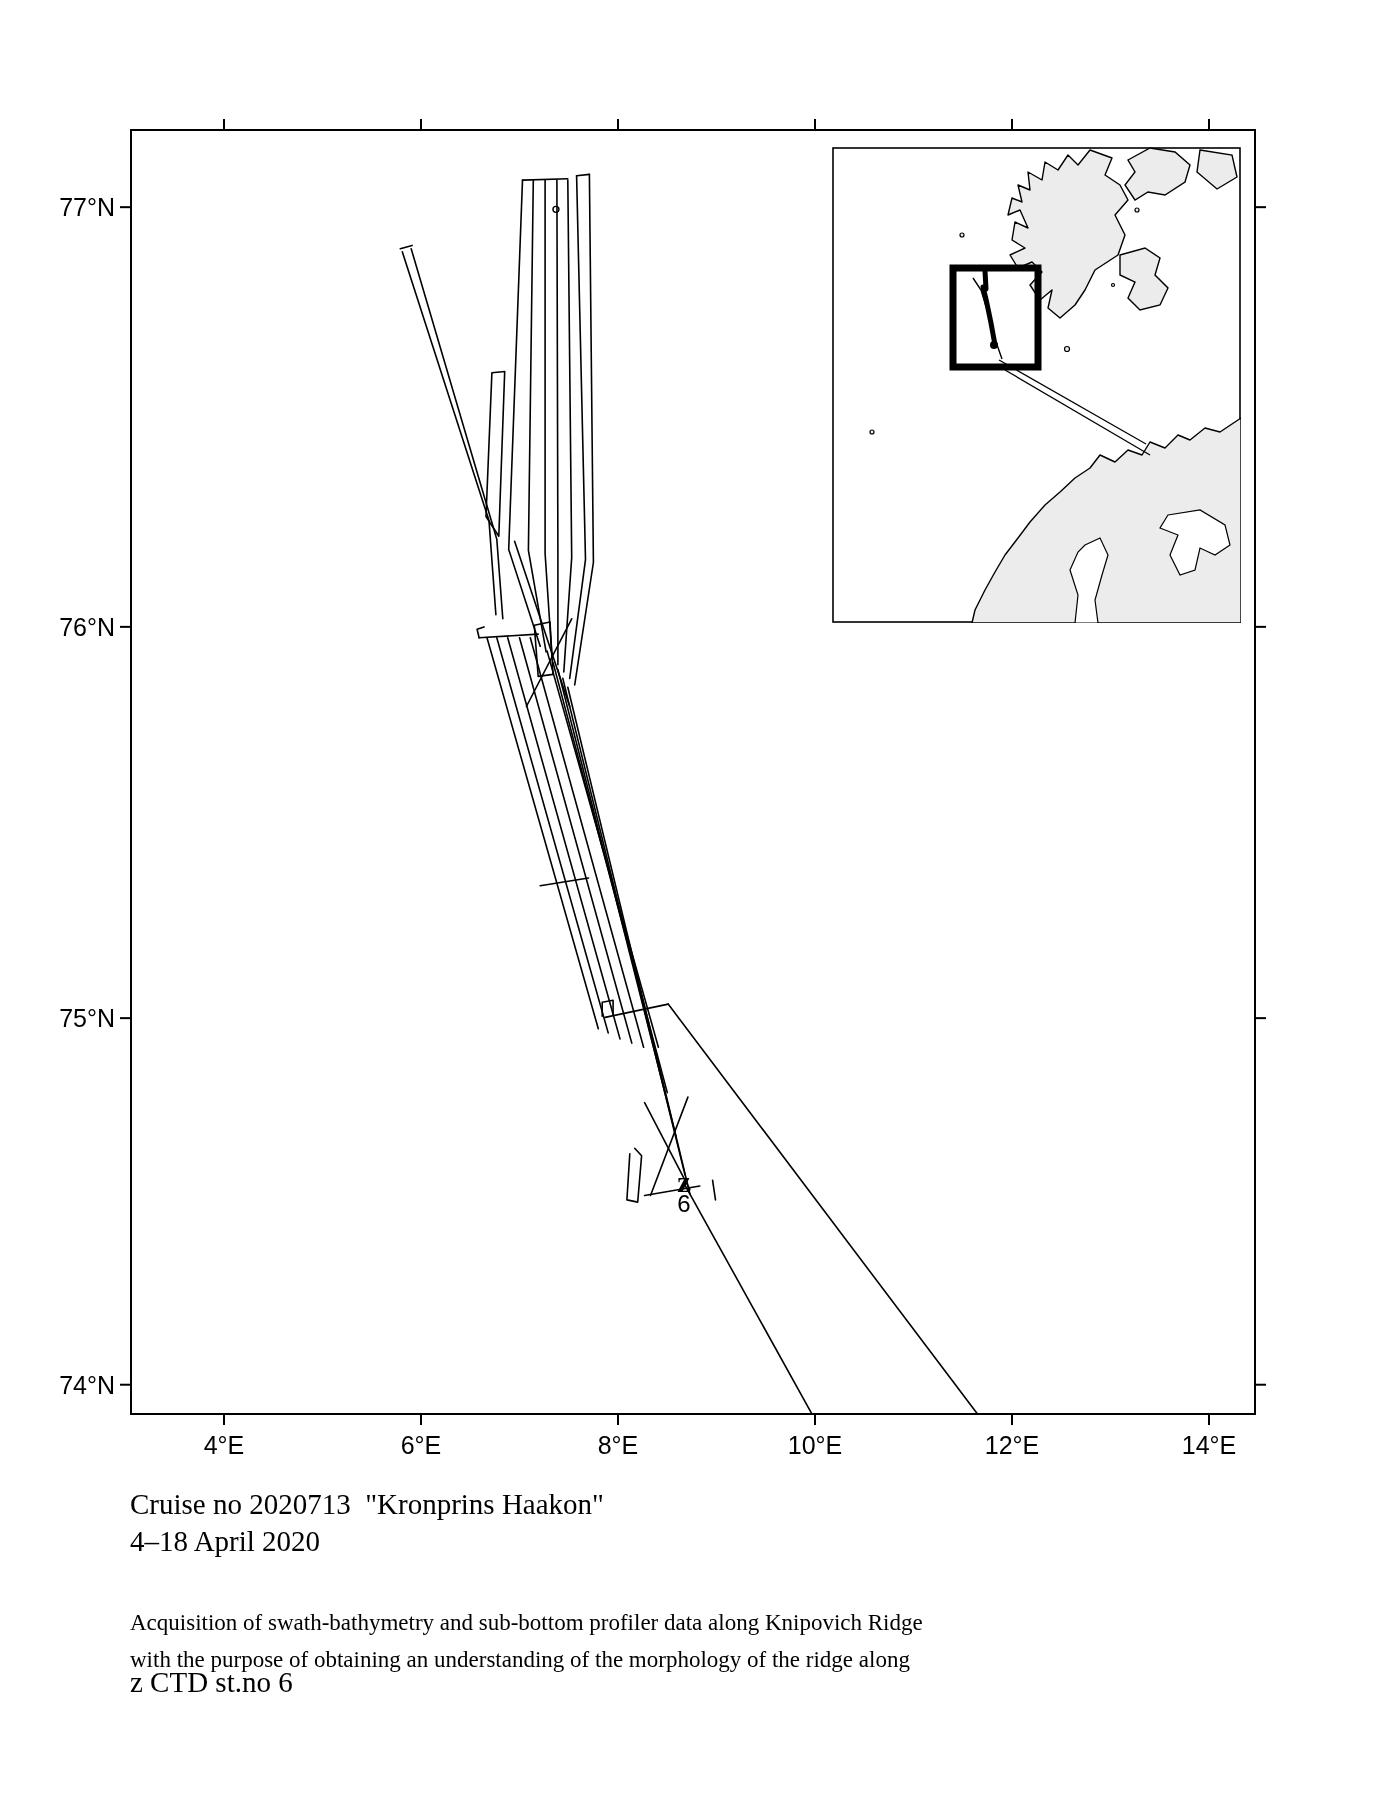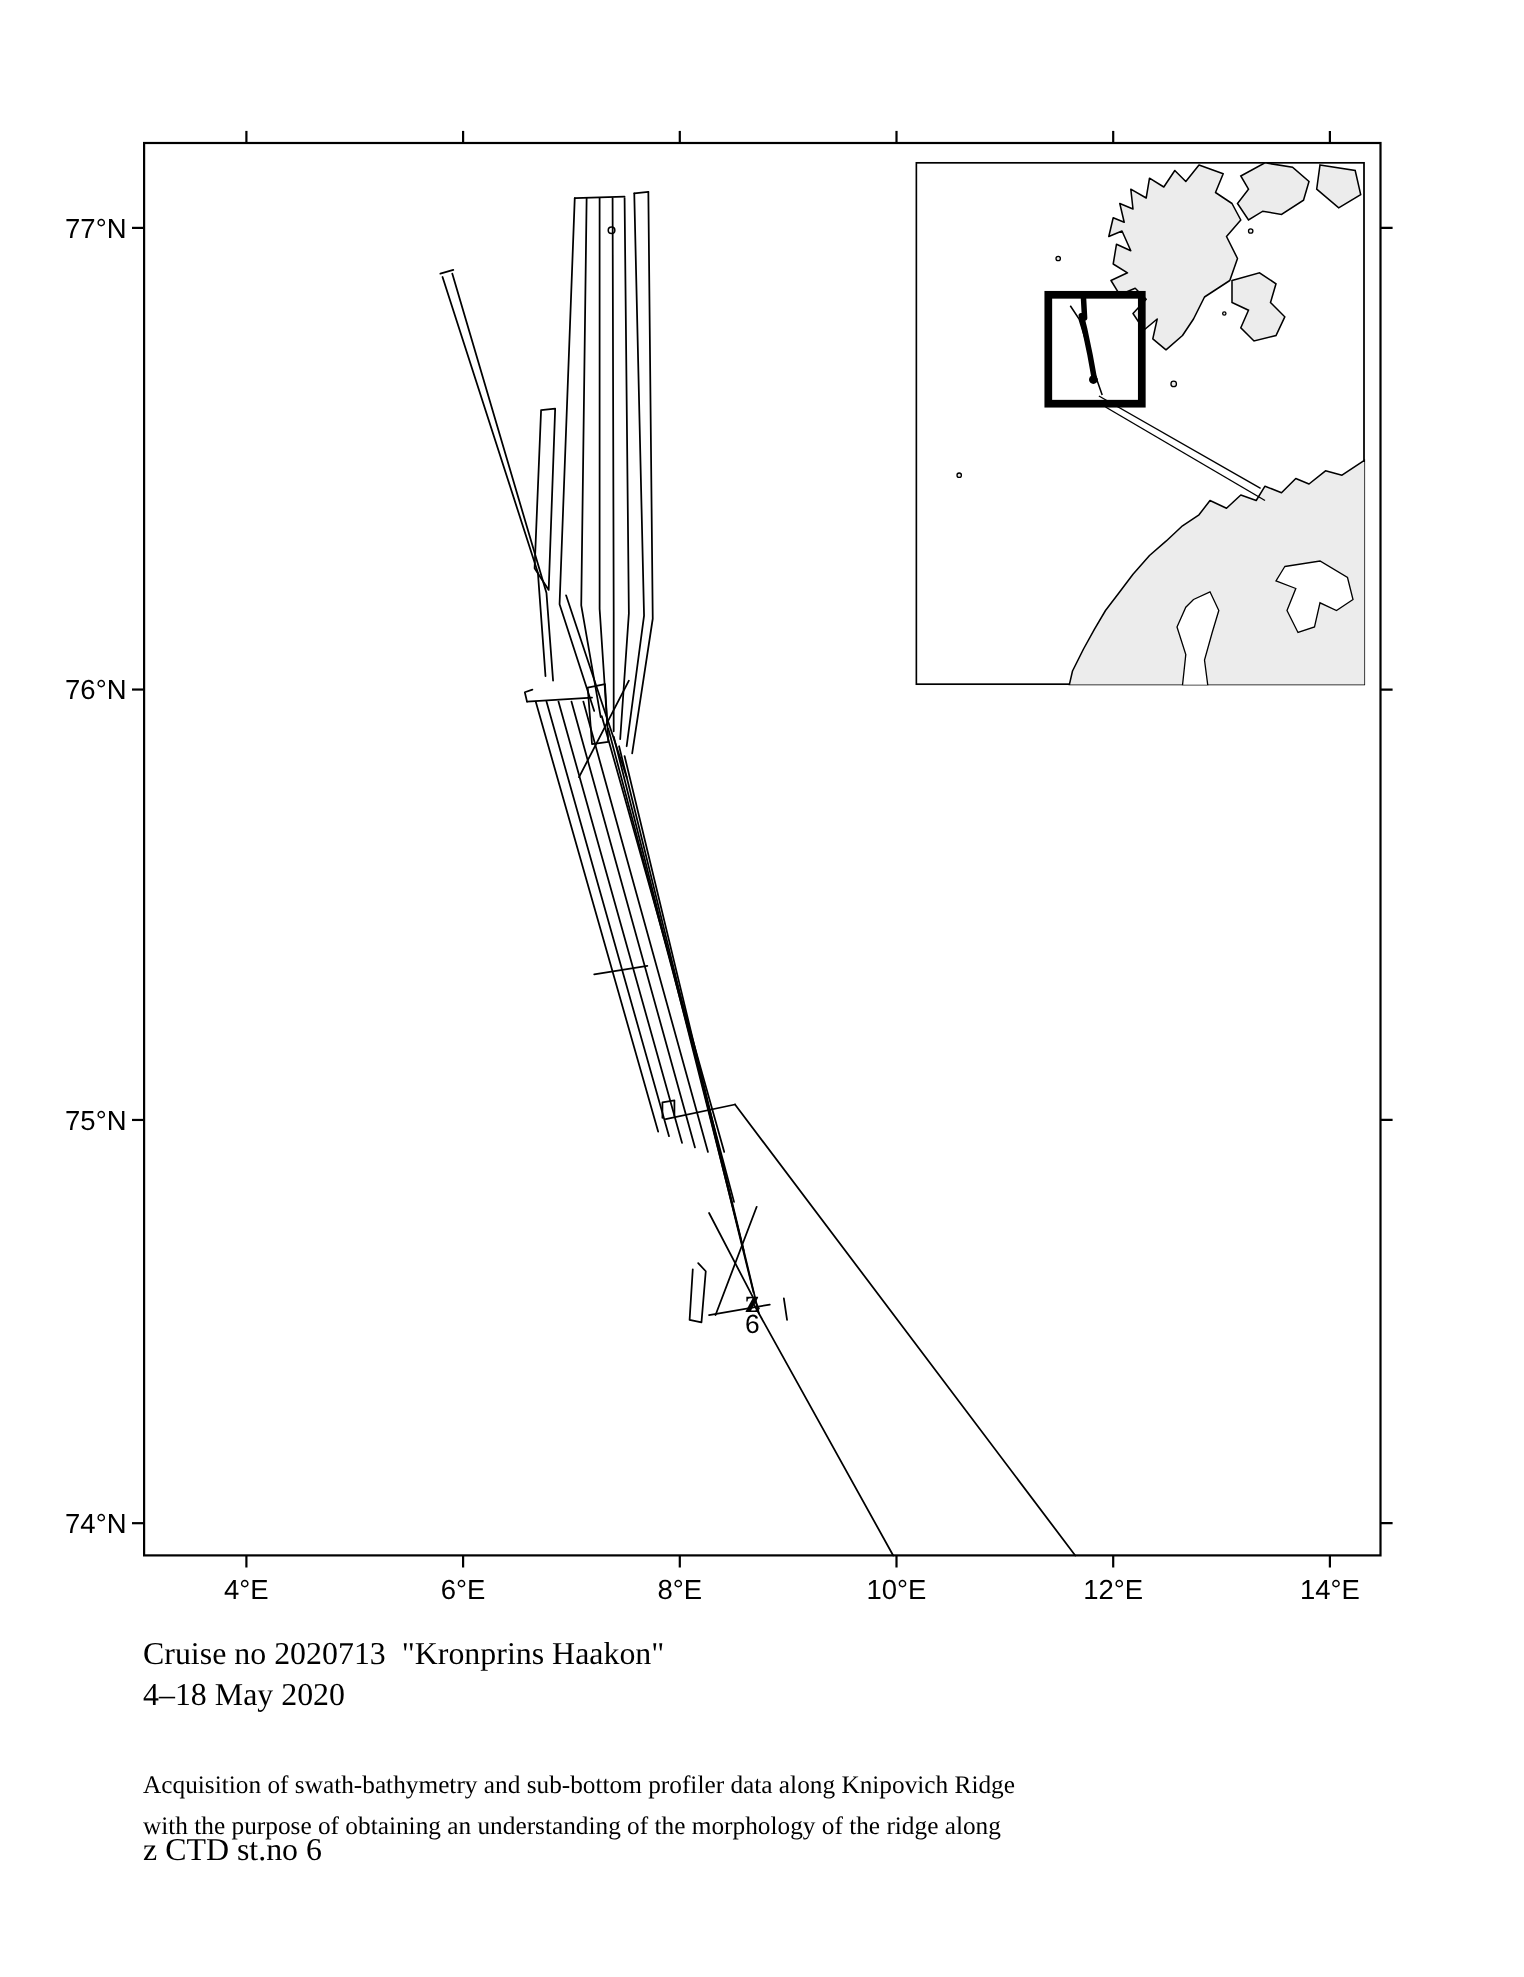--- a/index.html
+++ b/index.html
@@ -110,19 +110,19 @@
         <polyline points="173,223 318,308" fill="none" stroke="#000000" stroke-width="1.3"></polyline>
         <polyline points="141,131 149,143 156,166 163,192 170,212" fill="none" stroke="#000000" stroke-width="1.4"></polyline>
         <polyline points="151,140 154,152 159,176 163,198" fill="none" stroke="#000000" stroke-width="5" stroke-linecap="round"></polyline>
         <polyline points="153,124 154,142" fill="none" stroke="#000000" stroke-width="5" stroke-linecap="round"></polyline>
         <circle cx="162" cy="198" r="4" fill="#000000"></circle>
         <rect x="121" y="121" width="85" height="99" fill="none" stroke="#000000" stroke-width="7"></rect>
       </svg>
   </div>
 
   <div class="caption cap-line" style="top:1488px;font-size:29px">Cruise no 2020713  "Kronprins Haakon"</div>
-  <div class="caption" style="top:1525px;font-size:29px">4–18 May 2020</div>
+  <div class="caption" style="top:1525px;font-size:29px">4–18 April 2020</div>
   <div class="caption" style="top:1604px;font-size:23px;line-height:37px">
     <div>Acquisition of swath-bathymetry and sub-bottom profiler data along Knipovich Ridge</div>
     <div>with the purpose of obtaining an understanding of the morphology of the ridge along</div>
   </div>
   <div class="caption" style="top:1666px;font-size:29px">z CTD st.no 6</div>
 </div>
 
 </body></html>

